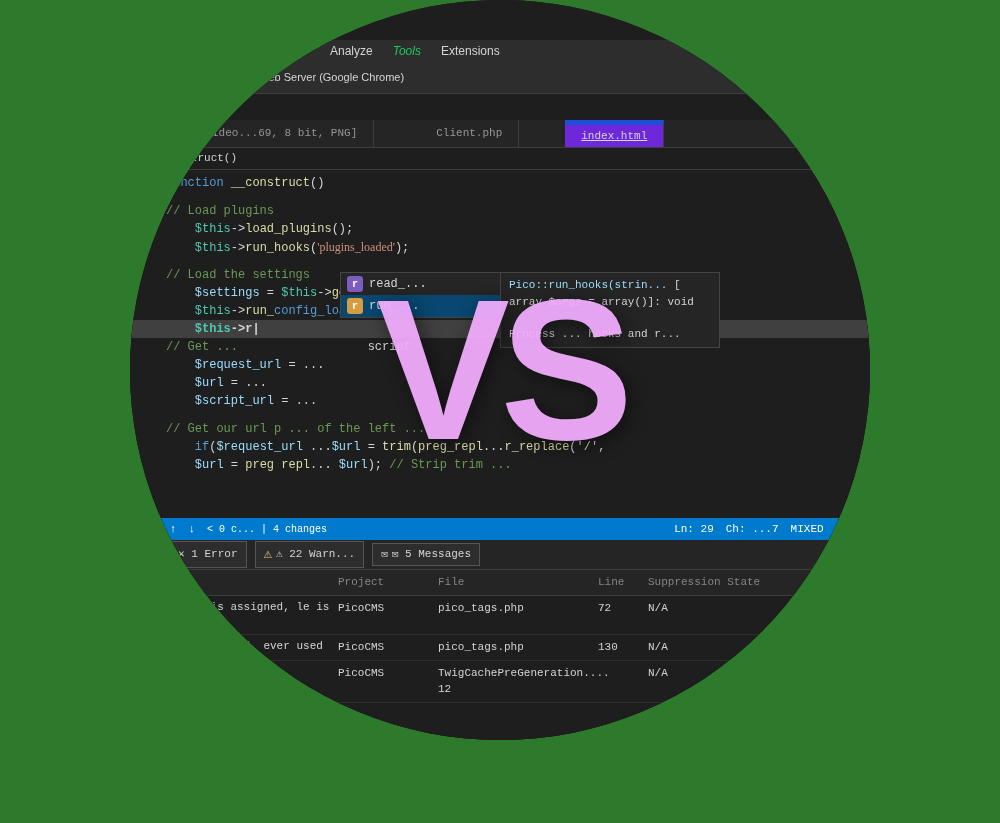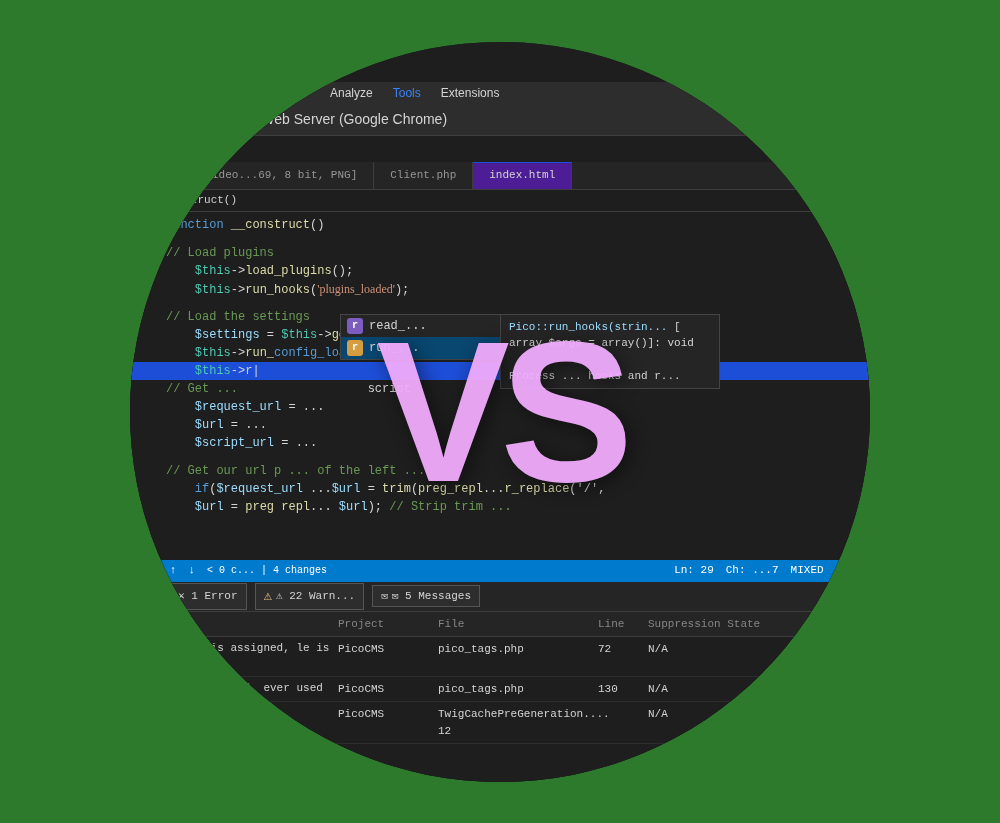--- a/index.html
+++ b/index.html
@@ -74,37 +74,39 @@
     .file-tabs {
       background: #252526;
       height: 28px;
       display: flex;
       align-items: center;
       position: absolute;
       top: 120px;
       left: 0;
       right: 0;
       border-bottom: 1px solid #3d3d3d;
+      gap: 46px;
     }
 
     .file-tab {
       padding: 4px 16px;
       font-size: 11px;
       color: #969696;
       border-right: 1px solid #3d3d3d;
       height: 100%;
       display: flex;
       align-items: center;
       white-space: nowrap;
     }
 
     .file-tab.active {
-      background: #4c1d95;
-      color: #d4d4d4;
-      border-top: 1px solid #1d4ed8;
+      background: #6d28d9;
+      color: #d4d4d4;
+      border-top: 5px solid #1d4ed8;
+      text-decoration: underline;
     }
 
     
     .breadcrumb {
       background: #1e1e1e;
       height: 22px;
       display: flex;
       align-items: center;
       padding: 0 8px;
       position: absolute;
@@ -318,40 +320,40 @@
     }
 
     .small-menu-text {
       font-family: 'Segoe UI', sans-serif;
       font-size: 12px;
     }
   </style>
 </head>
 <body>
 
-<div style="width:1000px;height:823px;background:#2d7a2d;display:flex;align-items:center;justify-content:center;">
+<div style="width:1000px;height:823px;background:#2d7a2d;display:flex;align-items:flex-start;justify-content:center;">
 
   <div class="circle-container">
     <div class="ide-screenshot">
 
       <div style="position:absolute;top:40px;left:0;right:0;height:22px;background:#2d2d2d;display:flex;align-items:center;padding:0 200px;gap:20px;">
         <span class="small-menu-text" style="color:#d4d4d4;font-size:12px;">Analyze</span>
-        <span class="small-menu-text" style="color:#3b82f6;font-size:12px;">Tools</span>
+        <span class="small-menu-text" style="color:#22c55e;font-size:12px;font-style:italic;">Tools</span>
         <span class="small-menu-text" style="color:#d4d4d4;font-size:12px;">Extensions</span>
       </div>
 
       <div class="toolbar">
         <div style="color:#d4d4d4;font-size:11px;">▾</div>
         <div class="cpu-dropdown">
           <span>Any CPU</span>
           <span style="font-size:9px;">▼</span>
         </div>
         <div class="run-btn">
           <span style="color:#4caf50;font-size:14px;">▶</span>
-          <span style="color:#d4d4d4;font-size:14px;font-family:'Segoe UI',sans-serif;">▶  Web Server (Google Chrome)</span>
+          <span style="color:#d4d4d4;font-size:11px;font-family:'Segoe UI',sans-serif;">▶  Web Server (Google Chrome)</span>
         </div>
       </div>
 
       <div class="file-tabs">
         <div class="file-tab">
           <span>overview-video...69, 8 bit, PNG]</span>
         </div>
         <div class="file-tab">
           <span>Client.php</span>
         </div>
@@ -398,21 +400,21 @@
           <span class="code-content">
             &nbsp;&nbsp;&nbsp;&nbsp;<span class="var">$settings</span> <span class="punc">=</span> <span class="this">$this</span><span class="punc">-&gt;</span><span class="fn">get_config</span><span class="punc">();</span>
           </span>
         </div>
         <div class="code-line">
           <span class="line-num"></span>
           <span class="code-content">
             &nbsp;&nbsp;&nbsp;&nbsp;<span class="this">$this</span><span class="punc">-&gt;</span><span class="fn">run_</span><span style="color:#569cd6">config_loaded</span><span class="punc">...</span><span class="punc">(&amp;</span><span class="var">$set</span><span class="punc">...</span>
           </span>
         </div>
-        <div class="code-line" style="background:#1d4ed8;">
+        <div class="code-line" style="background:#404040;font-weight:bold;">
           <span class="line-num"></span>
           <span class="code-content">
             &nbsp;&nbsp;&nbsp;&nbsp;<span class="this">$this</span><span class="punc">-&gt;r|</span>
           </span>
         </div>
         <div class="code-line">
           <span class="line-num"></span>
           <span class="code-content cmt">    // Get ...</span>
             <span class="code-content">&nbsp;&nbsp;&nbsp;&nbsp;&nbsp;&nbsp;&nbsp;&nbsp;&nbsp;&nbsp;&nbsp;&nbsp;&nbsp;&nbsp;&nbsp;&nbsp;&nbsp;&nbsp;script</span>
         </div>

